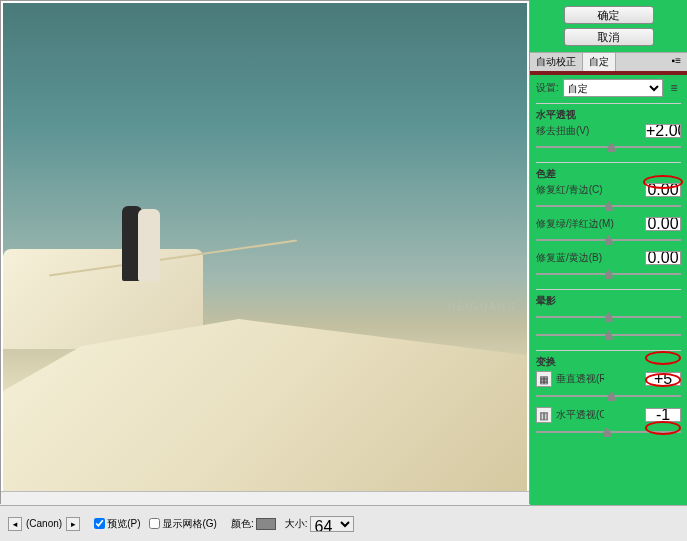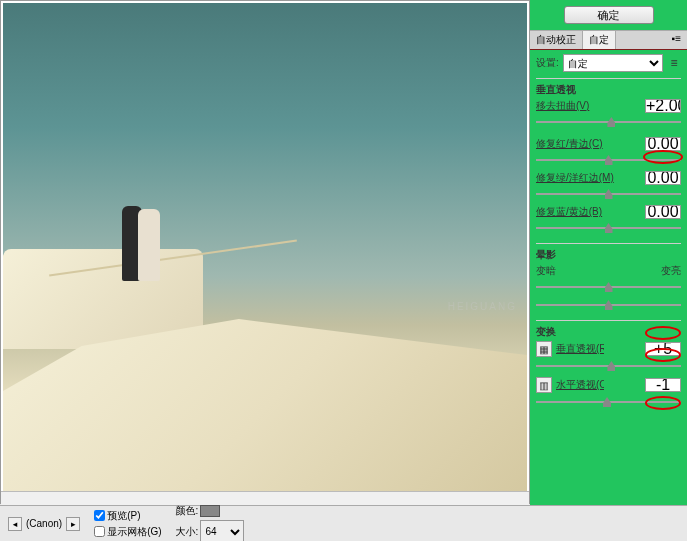--- a/index.html
+++ b/index.html
@@ -137,21 +137,21 @@
       background: linear-gradient(#f8f8f8, #e0e0e0);
       border: 1px solid #888;
       border-radius: 3px;
       font-size: 11px;
       cursor: pointer;
     }
     .tab-bar {
       display: flex;
       background: #d4d4d4;
       border-top: 1px solid #aaa;
-      border-bottom: 1px solid #7f1d1d;
+      border-bottom: 4px solid #7f1d1d;
       font-size: 10px;
     }
     .tab {
       padding: 2px 6px;
       border-right: 1px solid #aaa;
       cursor: pointer;
     }
     .tab.active { background: #f0f0f0; }
     .tab-menu { margin-left: auto; padding: 2px 6px; }
     .panel {
@@ -190,21 +190,20 @@
       margin-bottom: 2px;
       border-top: 1px solid #ccc;
       padding-top: 4px;
     }
     .section:first-of-type .section-title { border-top: none; padding-top: 0; }
     .slider-row {
       display: flex;
       align-items: center;
       gap: 4px;
       margin-bottom: 2px;
-      text-decoration: underline;
     }
     .slider-label {
       flex: 0 0 60px;
       font-size: 10px;
       white-space: nowrap;
       overflow: hidden;
     }
     .slider-label.wide { flex: 0 0 48px; }
     .value-input {
       width: 36px;
@@ -317,25 +316,25 @@
     .checklabel input { width: 11px; height: 11px; }
     .color-swatch {
       width: 20px;
       height: 12px;
       background: #888;
       border: 1px solid #555;
       display: inline-block;
     }
     .size-select {
       width: 44px;
-      height: 24px;
-      font-size: 10px;
-      border: 1px solid #999;
-    }
-    .stack { display: flex; flex-direction: column; gap: 2px; }
+      height: 16px;
+      font-size: 16px;
+      border: 1px solid #999;
+    }
+    .stack { display: flex; flex-direction: row; gap: 9px; }
   </style>
 </head>
 <body>
 
 <div class="main-area">
   <div class="preview-area">
     <div class="preview-image">
       <div class="boat">
         <div class="boat-cabin"></div>
         <div class="boat-hull"></div>
@@ -346,50 +345,52 @@
         </div>
       </div>
       <div class="watermark-sub">HEIGUANG</div>
     </div>
     <div class="scroll-h"></div>
   </div>
 
   <div class="right-col">
     <div class="top-buttons">
       <button class="btn">确定</button>
+      <button class="btn">取消</button>
     </div>
 
     <div class="tab-bar">
       <div class="tab">自动校正</div>
       <div class="tab active">自定</div>
       <div class="tab-menu">▪≡</div>
     </div>
 
     <div class="panel" style="position:relative">
       <div class="setting-row">
         <span>设置:</span>
         <select class="setting-select">
           <option>自定</option>
         </select>
         <span class="menu-icon">≡</span>
       </div>
 
       <div class="section">
-        <div class="section-title">垂直透视</div>
+        <div class="section-title">水平透视</div>
         <div class="slider-row">
           <span class="slider-label">移去扭曲(V)</span>
           <input class="value-input" style="margin-left: auto;" value="+2.00">
         </div>
         <div class="slider-track">
           <div class="track-line"></div>
             <div class="slider-thumb" style="left:52%"></div>
         </div>
       </div>
 
       <div class="section">
+        <div class="section-title">色差</div>
         <div class="slider-row">
           <span class="slider-label" style="flex:1">修复红/青边(C)</span>
           <input class="value-input" value="0.00" style="">
         </div>
         <div class="slider-track">
           <div class="track-line"></div>
             <div class="slider-thumb" style="left:50%"></div>
         </div>
         <div class="slider-row">
           <span class="slider-label" style="flex:1">修复绿/洋红边(M)</span>
@@ -404,24 +405,20 @@
           <input class="value-input" value="0.00" style="">
         </div>
         <div class="slider-track">
           <div class="track-line"></div>
             <div class="slider-thumb" style="left:50%"></div>
         </div>
       </div>
 
       <div class="section">
         <div class="section-title">晕影</div>
-        <div class="between-row">
-          <span>变暗</span>
-          <span>变亮</span>
-        </div>
         <div class="slider-track">
           <div class="track-line"></div>
             <div class="slider-thumb" style="left:50%"></div>
         </div>
         <div class="slider-track">
           <div class="track-line"></div>
             <div class="slider-thumb" style="left:50%"></div>
         </div>
       </div>
 

